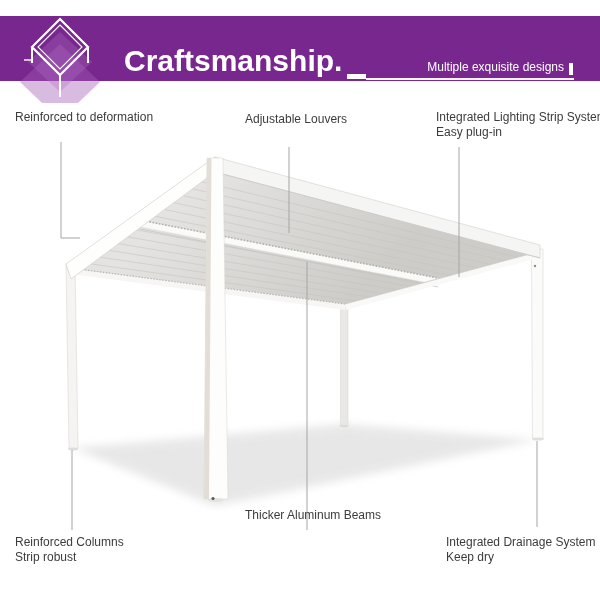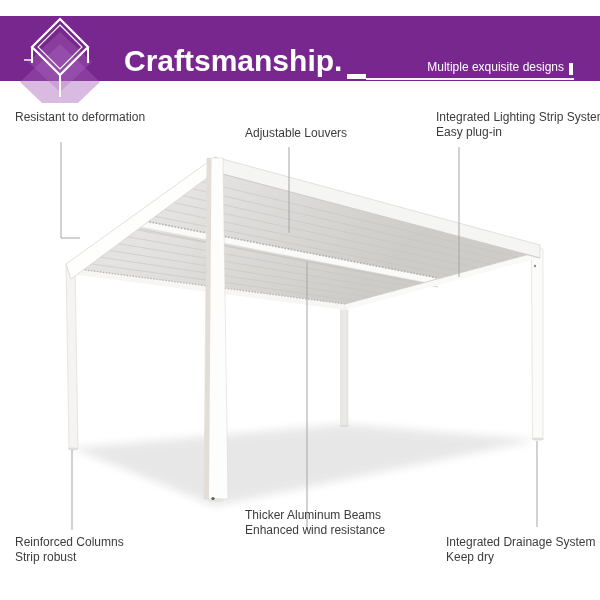--- a/index.html
+++ b/index.html
@@ -10,21 +10,21 @@
   .banner-title{position:absolute;left:124px;top:28px;font-size:30px;font-weight:bold;
                 color:#ffffff;white-space:nowrap;}
   .title-dash{position:absolute;left:347px;top:58px;width:19px;height:5px;background:#ffffff;}
   .banner-rule{position:absolute;left:366px;top:62px;width:208px;height:2px;background:#ffffff;opacity:.95;}
   .banner-tagline{position:absolute;right:36px;top:44px;font-size:12px;color:#ffffff;white-space:nowrap;}
   .tagline-bar{position:absolute;right:27px;top:47px;width:4px;height:12px;background:#ffffff;}
   .logo{position:absolute;left:8px;top:0;}
   
   .callout{position:absolute;font-size:12px;line-height:14.5px;color:#3c3c3c;white-space:nowrap;}
   .co-tl{left:15px;top:110px;}
-  .co-tc{left:245px;top:126px;}
+  .co-tc{left:245px;top:112px;}
   .co-tr{left:436px;top:110px;}
   .co-bl{left:15px;top:535px;}
   .co-bc{left:245px;top:508px;}
   .co-br{left:446px;top:535px;}
   
   .scene{position:absolute;left:0;top:0;width:600px;height:600px;}
 </style>
 </head>
 <body>
 
@@ -106,37 +106,36 @@
       <path d="M61,142 L61,238 L80,238"></path>
       <line x1="289" y1="147" x2="289" y2="233"></line>
       <line x1="459" y1="147" x2="459" y2="277"></line>
       <line x1="72" y1="450" x2="72" y2="530"></line>
       <line x1="307" y1="262" x2="307" y2="530"></line>
       <line x1="537" y1="441" x2="537" y2="527"></line>
     </g>
   </svg>
 
   <div class="callout co-tl">
-    <div>Resistant to deformation</div>
+    <div>Reinforced to deformation</div>
   </div>
   <div class="callout co-tc">
     <div>Adjustable Louvers</div>
     <div></div>
   </div>
   <div class="callout co-tr">
     <div>Integrated Lighting Strip System</div>
     <div>Easy plug-in</div>
   </div>
   <div class="callout co-bl">
     <div>Reinforced Columns</div>
     <div>Strip robust</div>
   </div>
   <div class="callout co-bc">
     <div>Thicker Aluminum Beams</div>
-    <div>Enhanced wind resistance</div>
   </div>
   <div class="callout co-br">
     <div>Integrated Drainage System</div>
     <div>Keep dry</div>
   </div>
 
   <div class="banner">
     <svg class="logo" width="108" height="87" viewBox="0 0 108 87">
       <polygon points="52,28 92,66 52,104 12,66" fill="#a55cb8" opacity="0.42"></polygon>
       <polygon points="52,16 84,46 52,76 20,46" fill="#b06cc2" opacity="0.32"></polygon>

